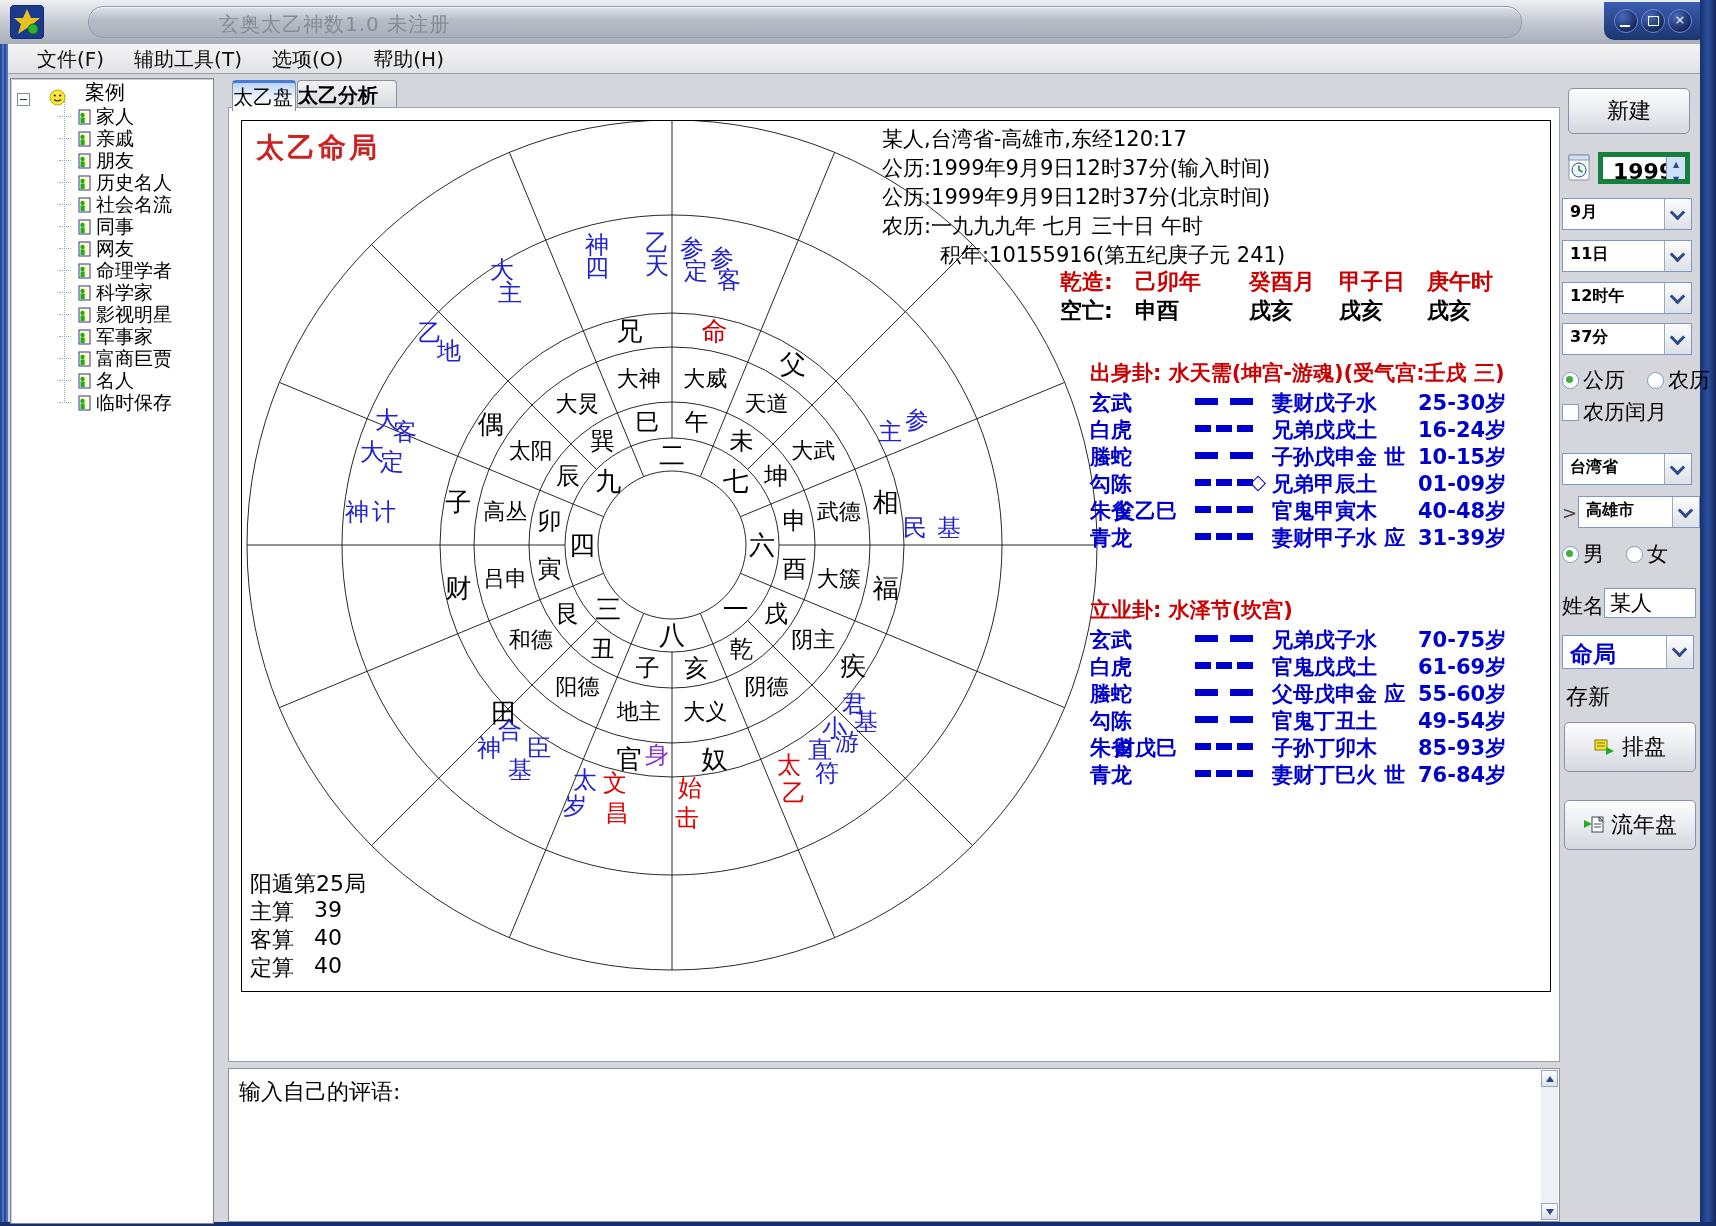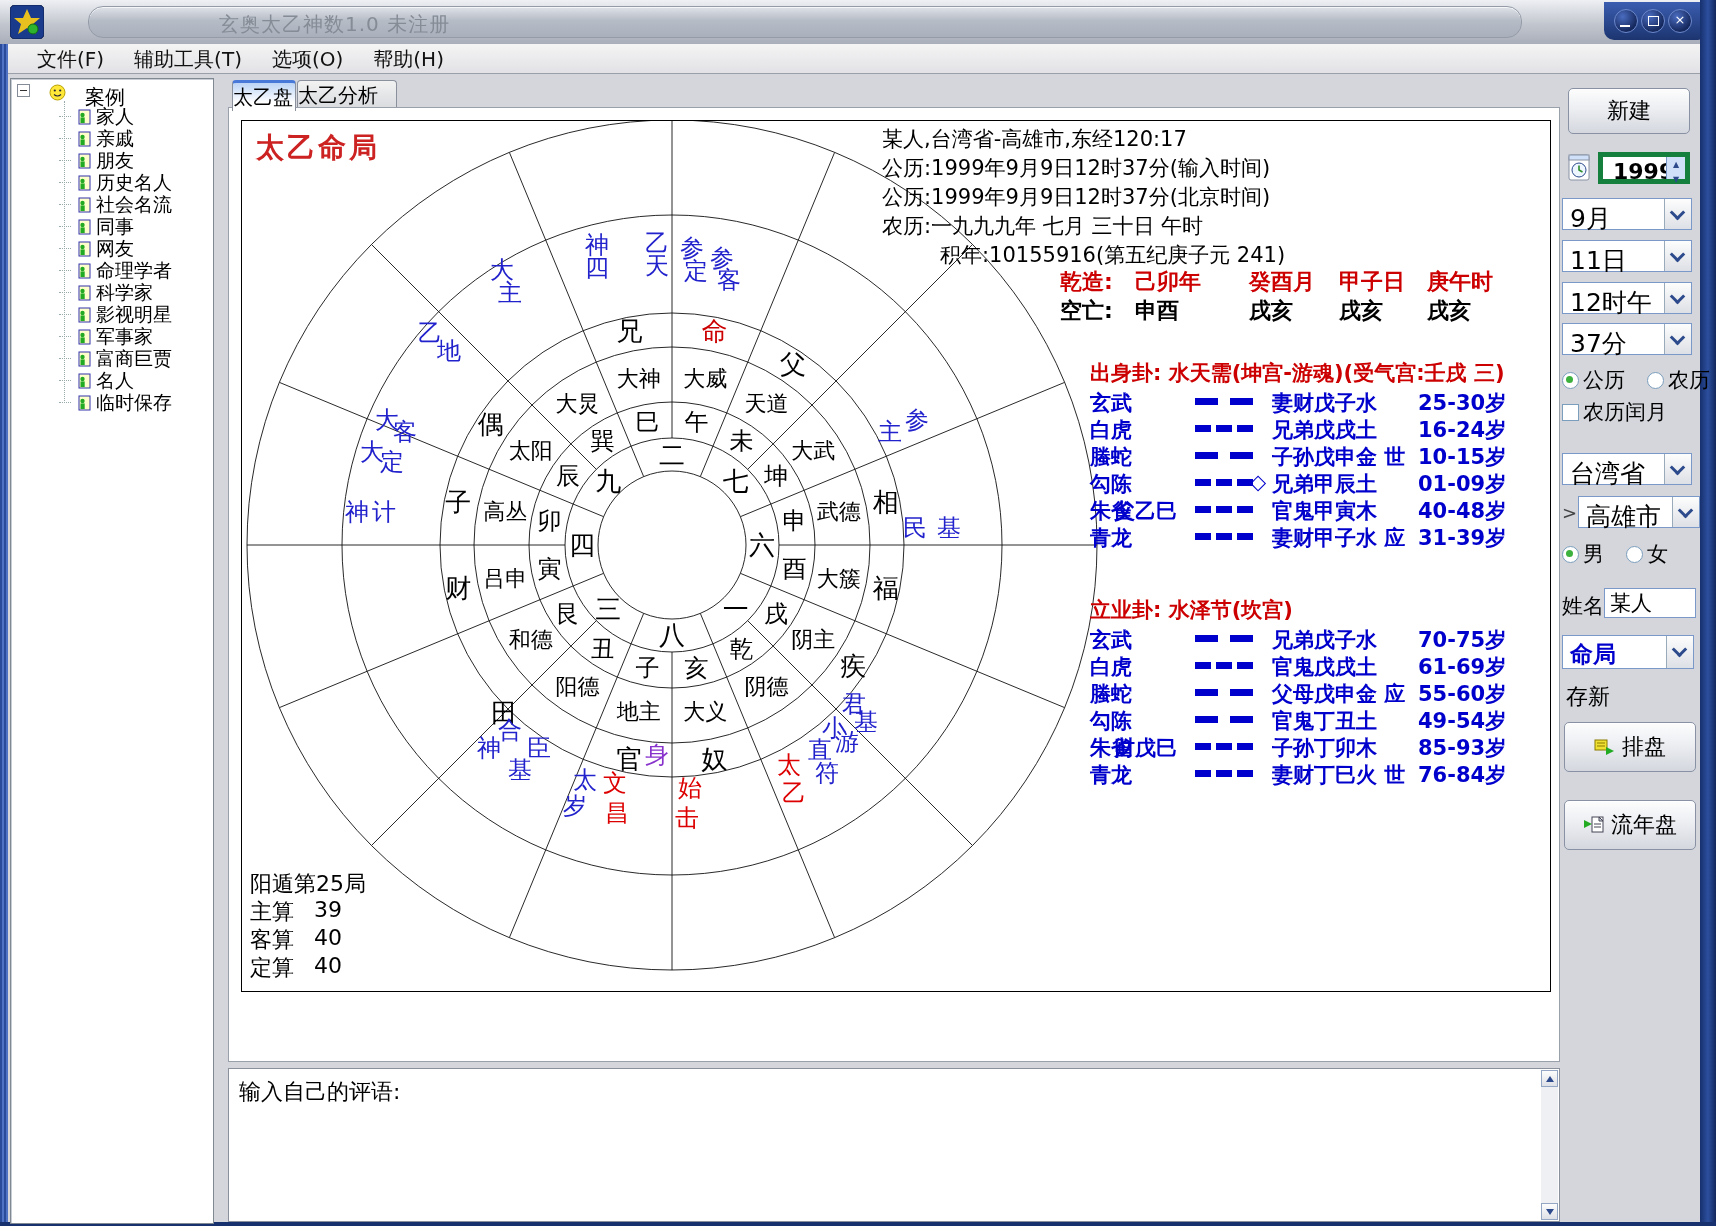--- a/index.html
+++ b/index.html
@@ -27,34 +27,34 @@
   #btn-min{left:1614px;} #btn-max{left:1641px;} #btn-close{left:1668px;}
   .winbtn .bar{position:absolute;left:5px;bottom:5px;width:10px;height:2px;background:#fff;}
   .winbtn .box{position:absolute;left:6px;top:6px;width:9px;height:8px;border:1.5px solid #fff;}
   #menubar{position:absolute;left:8px;top:44px;width:1692px;height:30px;
     background:linear-gradient(#f4f4f4,#e2e2e6);border-bottom:1px solid #9aa0aa;
     display:flex;align-items:center;padding-left:14px;box-sizing:border-box;}
   .menu-item{font-size:20px;color:#111;padding:0 15px;height:26px;line-height:26px;}
   
   #tree-panel{position:absolute;left:10px;top:78px;width:202px;height:1144px;background:#fff;
     border:1px solid #808892;box-shadow:inset 1px 1px 0 #c8ccd4;overflow:hidden;}
-  .tree-root{position:absolute;left:6px;top:5px;height:22px;display:flex;align-items:flex-start;gap:19px;}
+  .tree-root{position:absolute;left:6px;top:5px;height:22px;display:flex;align-items:flex-end;gap:19px;}
   .expand-box{width:11px;height:11px;border:1px solid #848c98;background:#fff;position:relative;}
   .expand-box::after{content:"";position:absolute;left:2px;top:4.5px;width:7px;height:1px;background:#333;}
   .tree-root .lbl{font-size:20px;color:#000;}
   .tree-item{position:absolute;left:48px;height:22px;display:flex;align-items:center;gap:5px;}
   .tree-item .lbl{font-size:19px;color:#000;white-space:nowrap;}
   .tree-conn{width:12px;height:1px;border-top:1px dotted #9aa;}
   #tree-vline{position:absolute;left:53px;top:22px;width:1px;border-left:1px dotted #9aa;}
   
   .tab{position:absolute;top:80px;height:28px;font-size:20px;text-align:left;line-height:28px;
     border:1px solid #8a909c;border-bottom:none;border-radius:4px 4px 0 0;}
   #tab1{left:232px;width:62px;background:linear-gradient(#bcd4f6,#ffffff 70%);
     border-top:3px solid #4878d8;z-index:3;}
-  #tab2{left:297px;width:98px;background:linear-gradient(#f2f2f2,#d8dade);}
+  #tab2{left:297px;width:98px;background:linear-gradient(#f2f2f2,#d8dade);font-weight:bold;}
   #main-panel{position:absolute;left:228px;top:107px;width:1332px;height:955px;background:#fff;
     border:1px solid #9aa0aa;box-sizing:border-box;z-index:2;}
   #chart-area{position:absolute;left:12px;top:12px;width:1308px;height:870px;border:1px solid #000;}
   #chart-svg{position:absolute;left:0;top:0;}
   #panel-title{position:absolute;left:14px;top:8px;font-size:28px;color:#cc2222;letter-spacing:3px;font-weight:600;}
   
   #info-block{position:absolute;left:640px;top:4px;}
   .info-line{font-size:21px;color:#000;line-height:29px;white-space:nowrap;}
   .info-line.indent{padding-left:58px;}
   .bazi-row{position:absolute;height:26px;white-space:nowrap;}
@@ -91,21 +91,21 @@
     box-shadow:inset 0 1px 0 #fff;display:flex;align-items:center;justify-content:center;gap:6px;
     font-size:22px;color:#000;box-sizing:border-box;}
   #new-btn{position:absolute;left:1568px;top:88px;width:122px;height:46px;}
   #year-icon{position:absolute;left:1566px;top:153px;width:28px;height:30px;}
   #year-spin{position:absolute;left:1598px;top:152px;width:92px;height:32px;background:#fff;
     border:5px solid #15803d;box-sizing:border-box;}
   #year-spin .val{position:absolute;left:10px;top:2px;font-size:22px;font-weight:700;}
   #spin-btns{position:absolute;right:0;top:0;bottom:0;width:18px;background:#cfe0f8;border-left:1px solid #7a98c8;}
   #spin-btns div{height:15px;text-align:center;font-size:8px;line-height:15px;color:#2c4a8c;}
   .combo{position:absolute;width:130px;height:32px;background:#fff;border:1px solid #7a98c8;box-sizing:border-box;}
-  .combo .val{position:absolute;left:7px;top:3px;font-size:25px;font-weight:400;color:#000;white-space:nowrap;}
+  .combo .val{position:absolute;left:7px;top:3px;font-size:16px;font-weight:700;color:#000;white-space:nowrap;}
   .combo .drop{position:absolute;right:0;top:0;bottom:0;width:26px;
     background:linear-gradient(#fdfdfd,#dde0e6);border-left:1px solid #9ab;}
   .chev{position:absolute;left:7px;top:8px;width:8px;height:8px;border-right:3px solid #2c4a8c;
     border-bottom:3px solid #2c4a8c;transform:rotate(45deg);}
   #month-combo{left:1562px;top:198px;} #day-combo{left:1562px;top:240px;}
   #hour-combo{left:1562px;top:282px;} #minute-combo{left:1562px;top:323px;}
   #province-combo{left:1562px;top:453px;}
   #city-combo{left:1578px;top:496px;width:122px;}
   #type-combo{left:1562px;top:635px;width:132px;height:34px;}
   #type-combo .val{color:#0000cc;font-size:23px;font-weight:700;}

